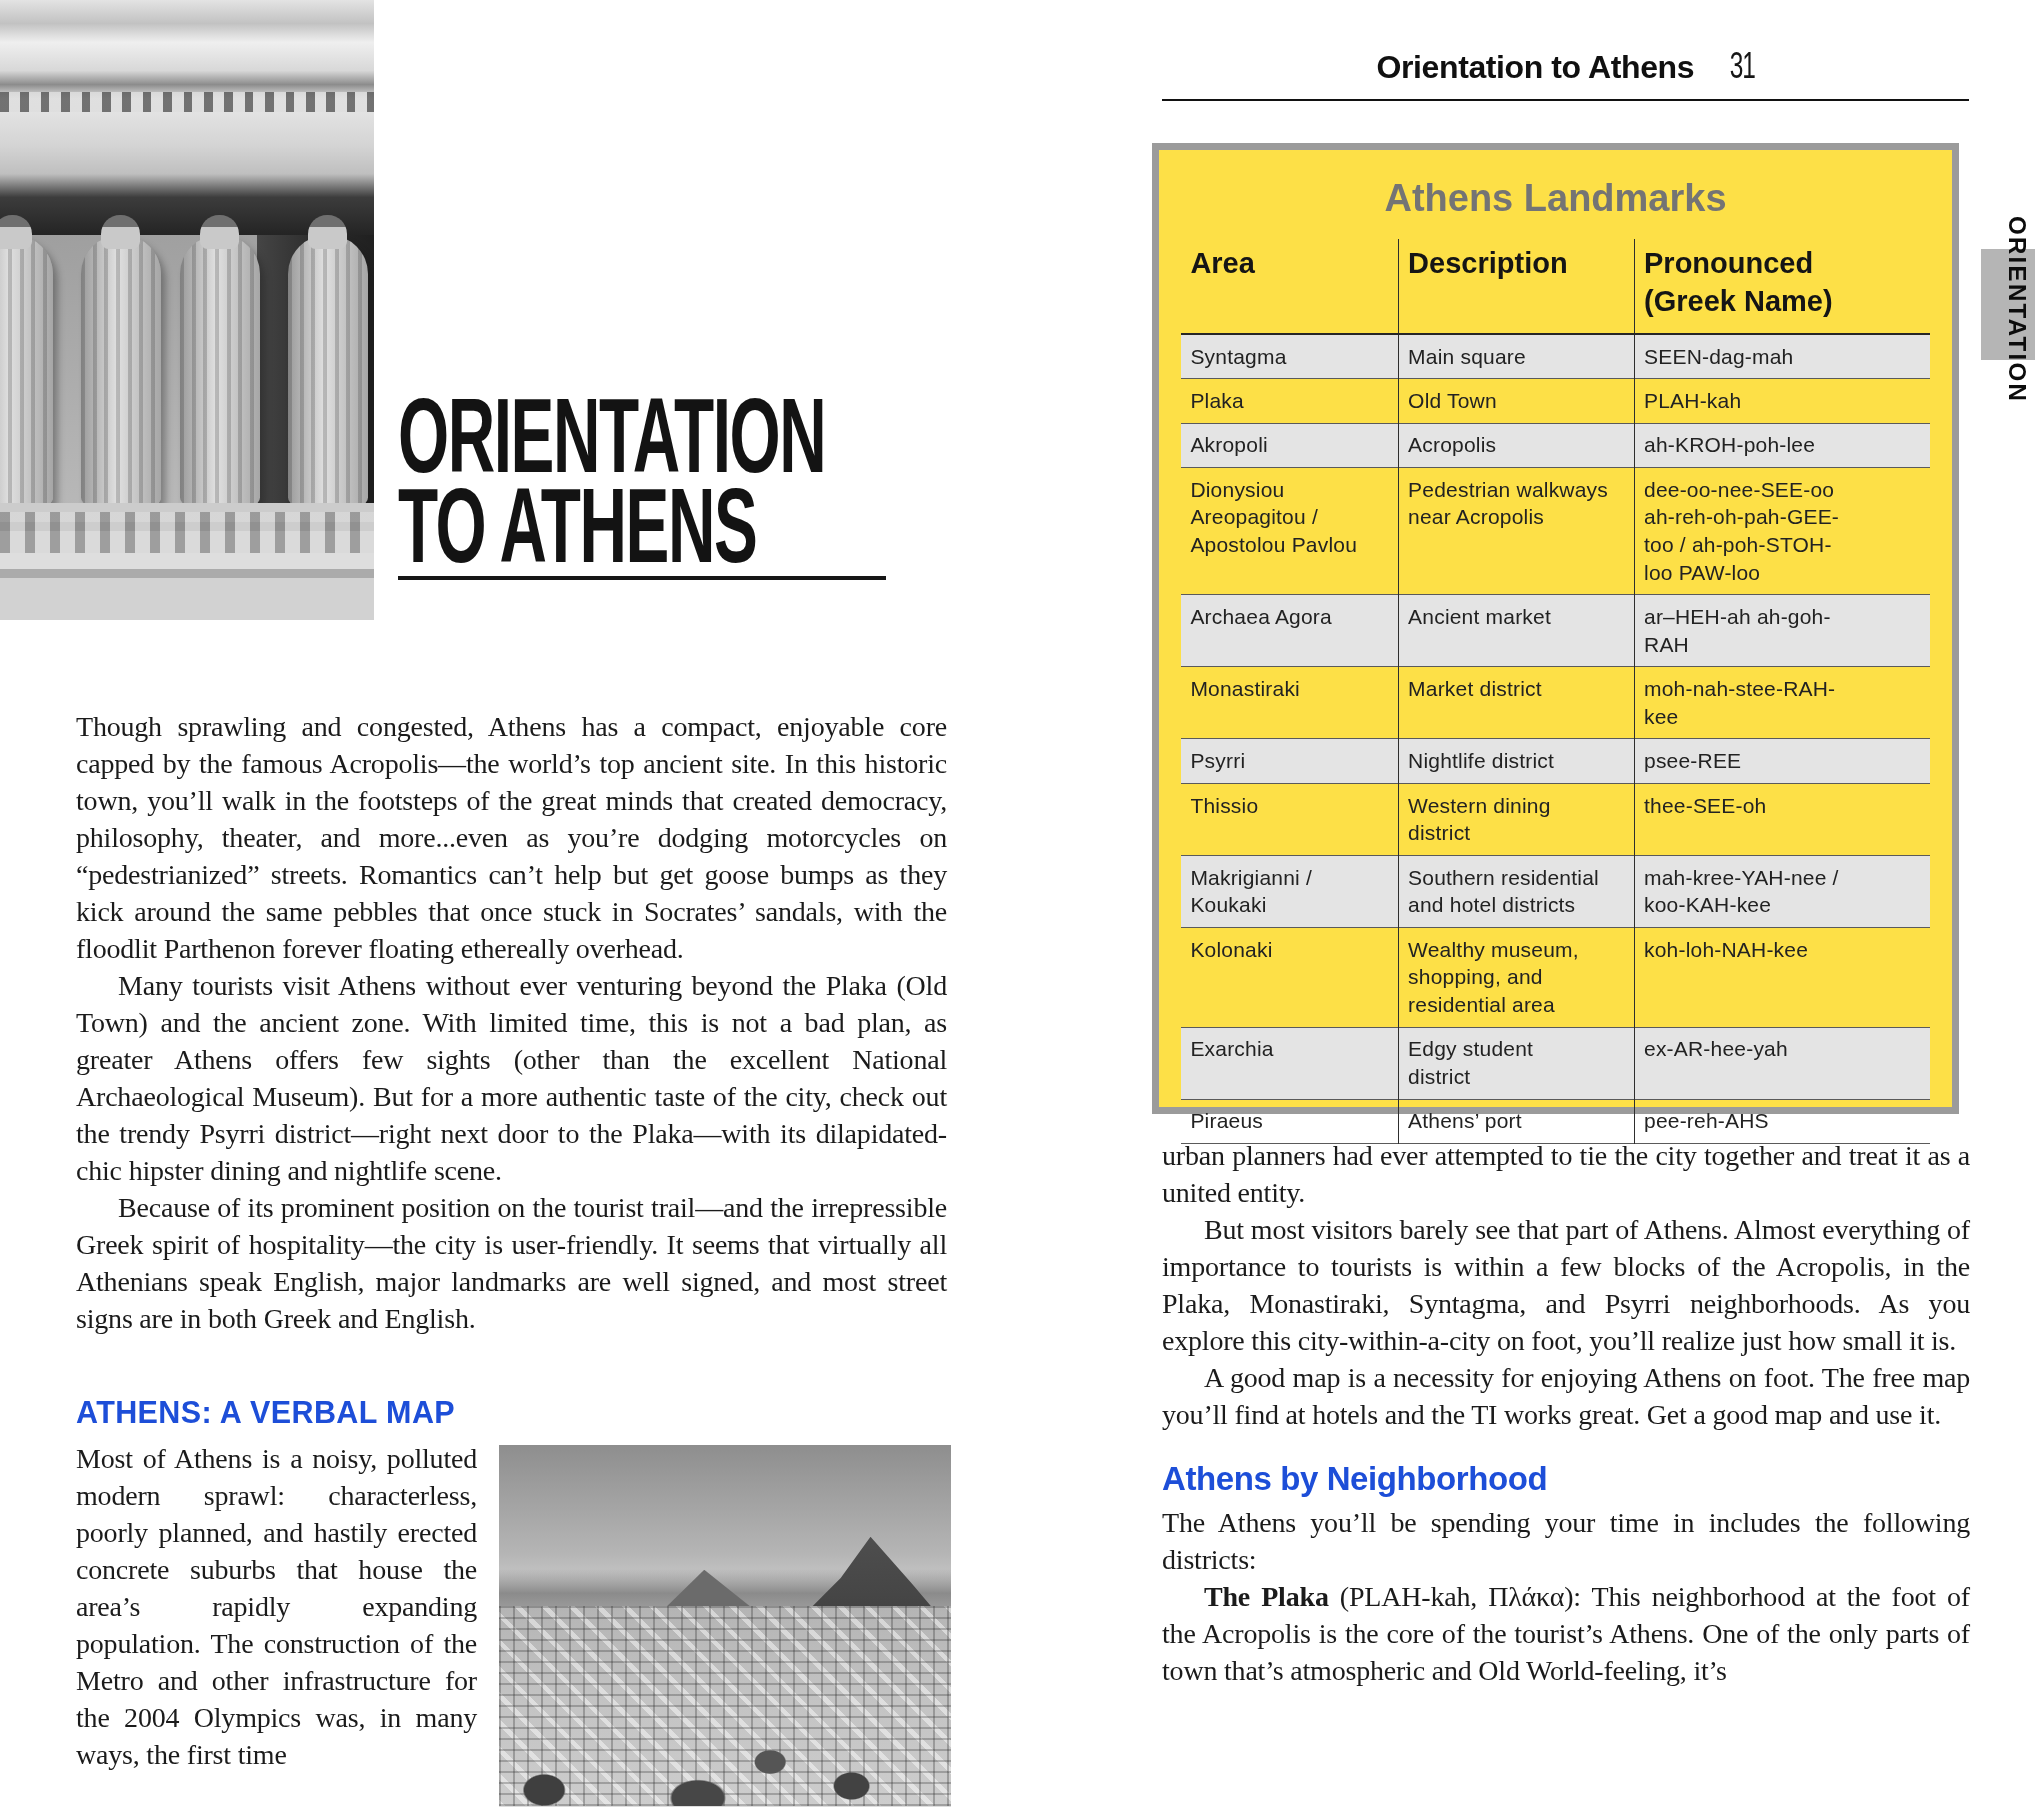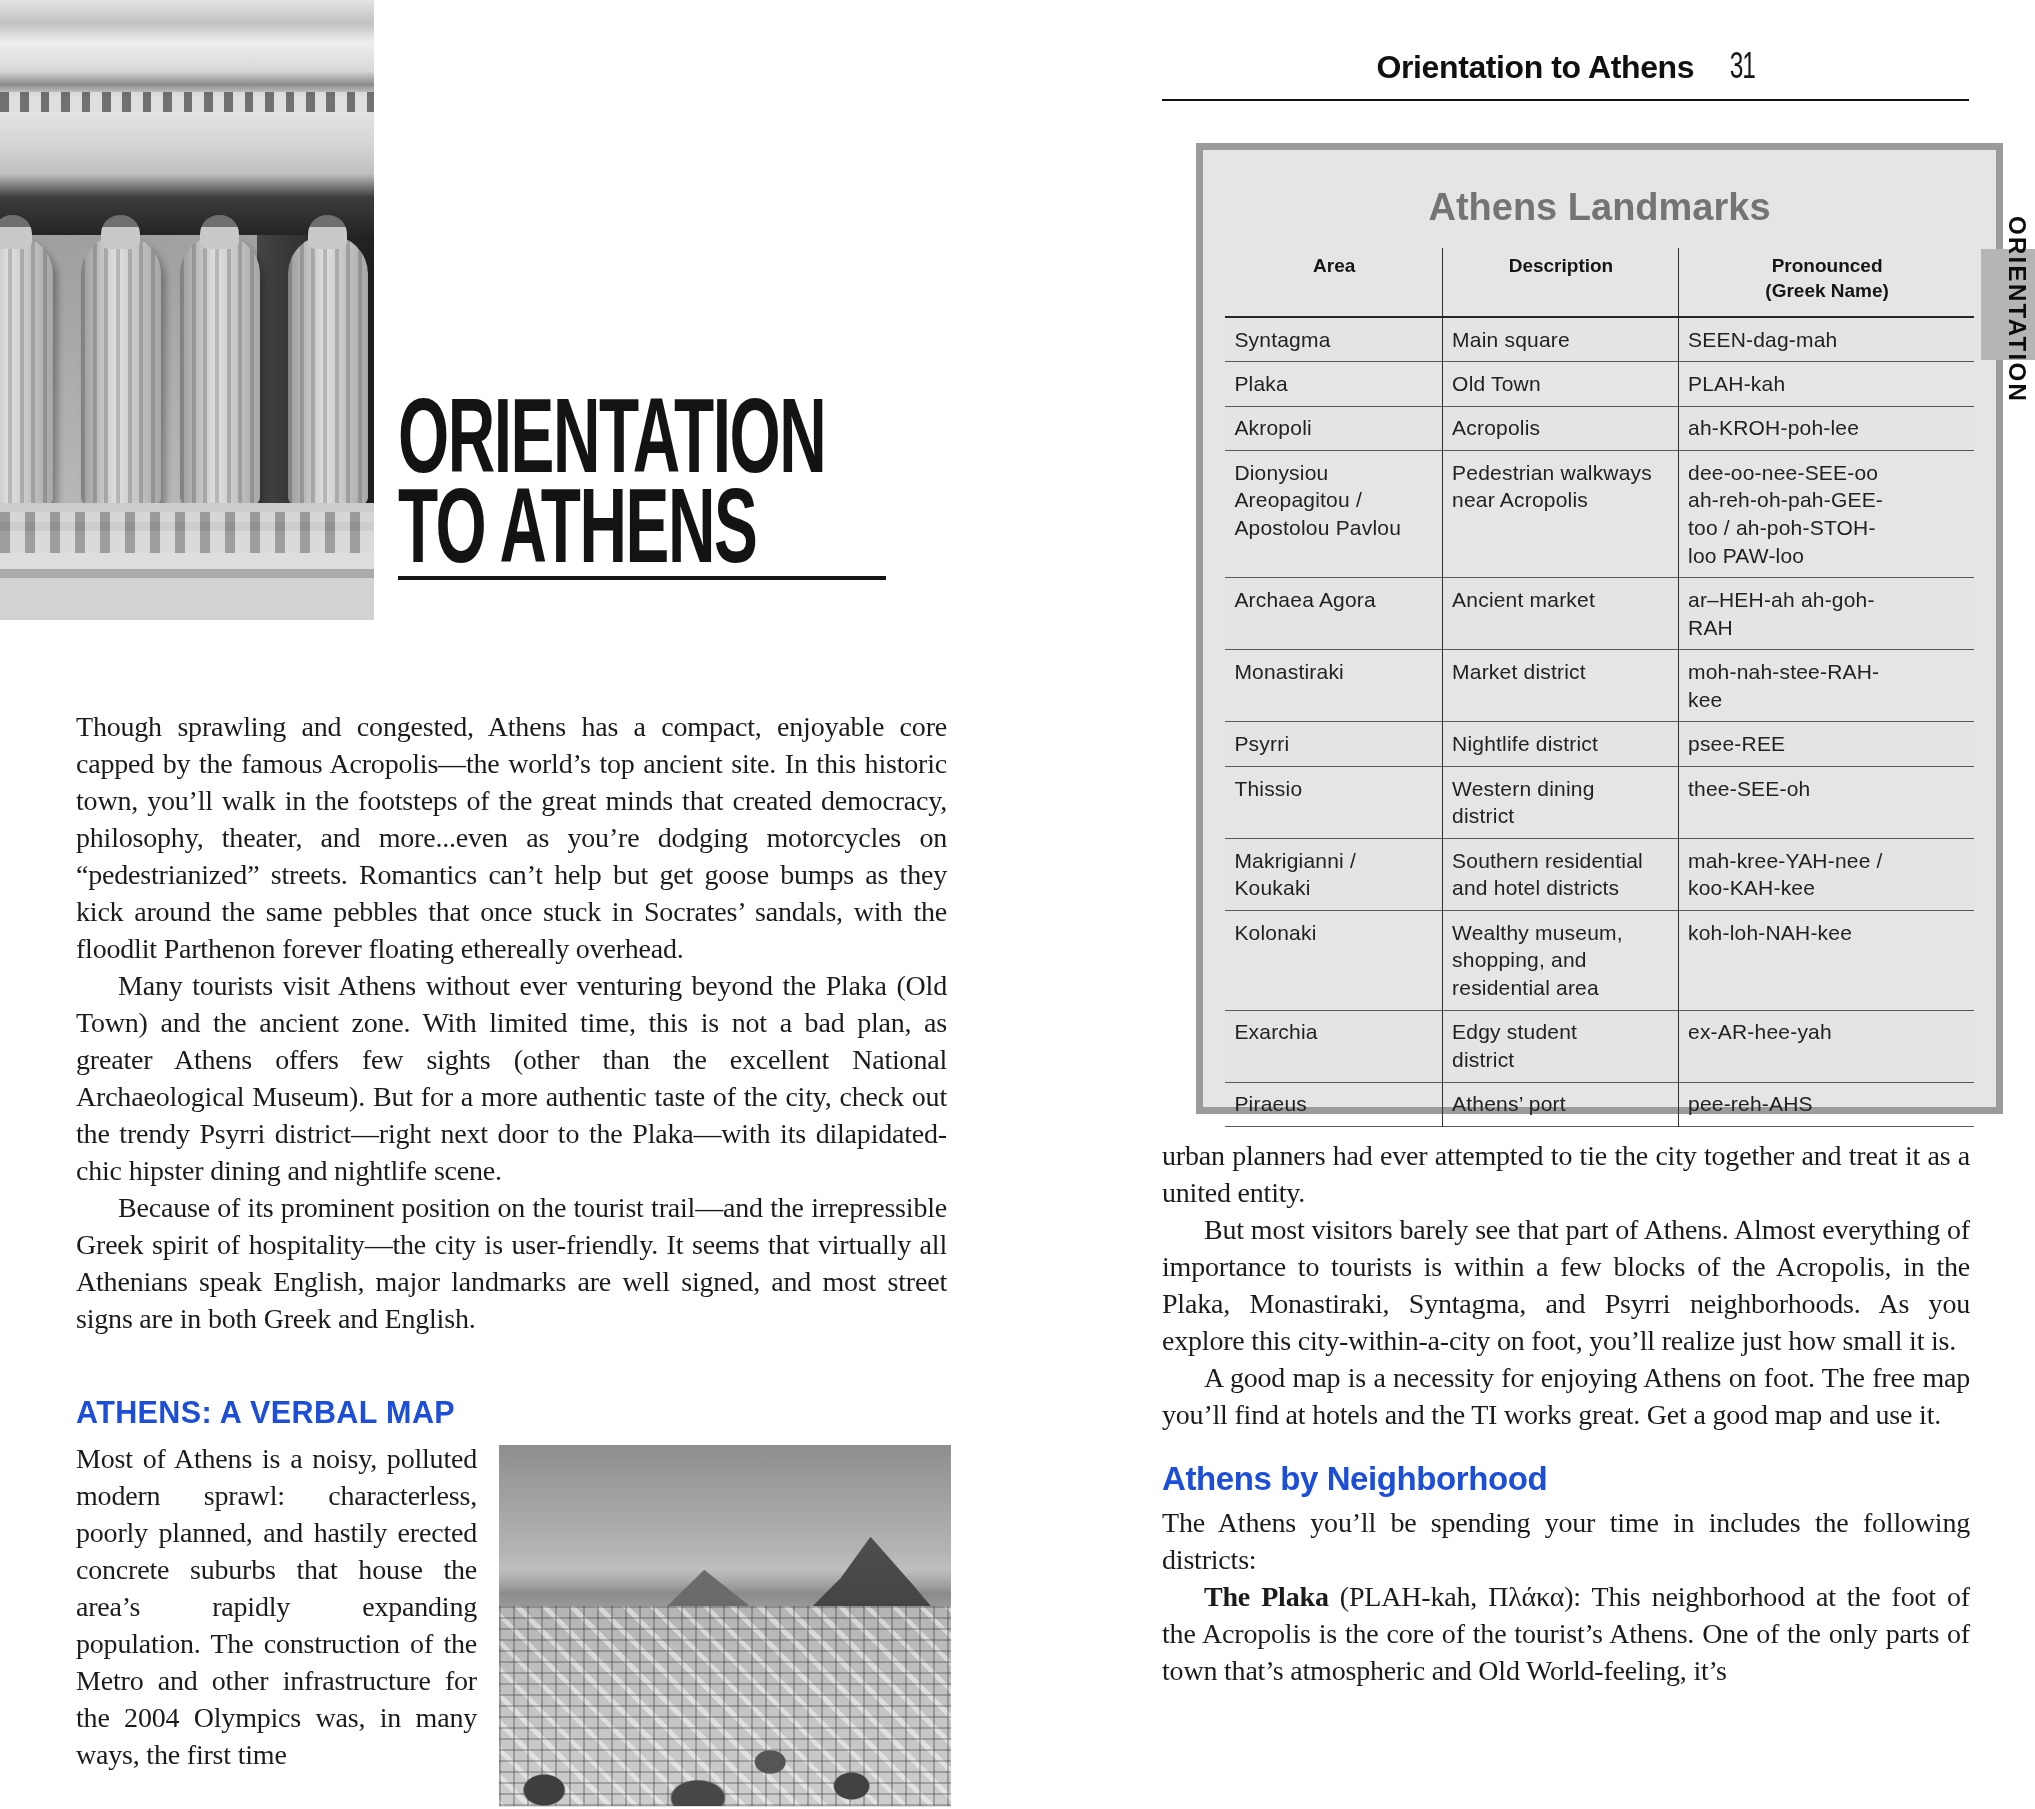--- a/index.html
+++ b/index.html
@@ -120,34 +120,34 @@
     color:#101010; letter-spacing:-0.4px;
   }
   .page-header .hdr-pagenum {
     display:inline-block; font-family:"Liberation Sans", sans-serif; font-weight:normal;
     font-size:36px; color:#161616; transform:scaleX(.68); transform-origin:100% 50%;
     margin-left:20.4px; letter-spacing:-1.6px;
   }
   .header-rule { position:absolute; left:1162px; top:99px; width:807px; height:2.3px; background:#121212; }
 
   .landmarks-box {
-    position:absolute; left:1196px; top:143px; width:807px; height:971px;
-    border:7.8px solid #9b9b9b; background:#e5e5e5; padding:28px 22px 0 22px;
+    position:absolute; left:1152px; top:143px; width:807px; height:971px;
+    border:7.8px solid #9b9b9b; background:#fde047; padding:19px 22px 0 22px;
   }
   .box-title {
     text-align:center; font-family:"Liberation Sans", sans-serif; font-weight:bold;
     font-size:38px; color:#747474; letter-spacing:0; margin:7.8px 0 19px 0;
   }
   table.landmarks { width:100%; border-collapse:collapse; table-layout:fixed; }
   table.landmarks col.c1 { width:29%; }
   table.landmarks col.c2 { width:31.5%; }
   table.landmarks col.c3 { width:39.5%; }
   table.landmarks th {
-    font-family:"Liberation Sans", sans-serif; font-weight:bold; font-size:19px;
-    color:#151515; text-align:center; vertical-align:top;
+    font-family:"Liberation Sans", sans-serif; font-weight:bold; font-size:29px;
+    color:#151515; text-align:left; vertical-align:top;
     padding:6.3px 7.8px 12.5px 9.4px; white-space:pre-line; line-height:1.3;
   }
   table.landmarks td {
     font-family:"Liberation Sans", sans-serif; font-weight:normal; font-size:21px;
     color:#222; vertical-align:top; padding:7.8px 6.3px 7.8px 9.4px;
     white-space:pre-line; line-height:1.32; letter-spacing:0.2px;
   }
   table.landmarks th + th, table.landmarks td + td { border-left:1.6px solid #2e2e2e; }
   table.landmarks tbody tr { border-top:1.6px solid #5a5a5a; }
   table.landmarks tbody tr:first-child { border-top:2.3px solid #262626; }

